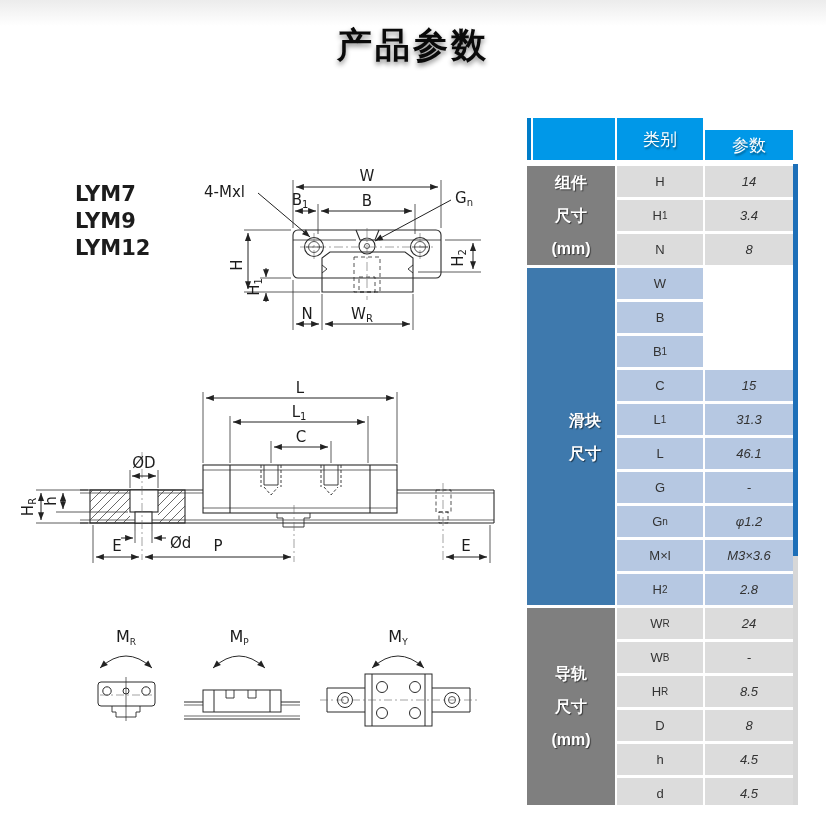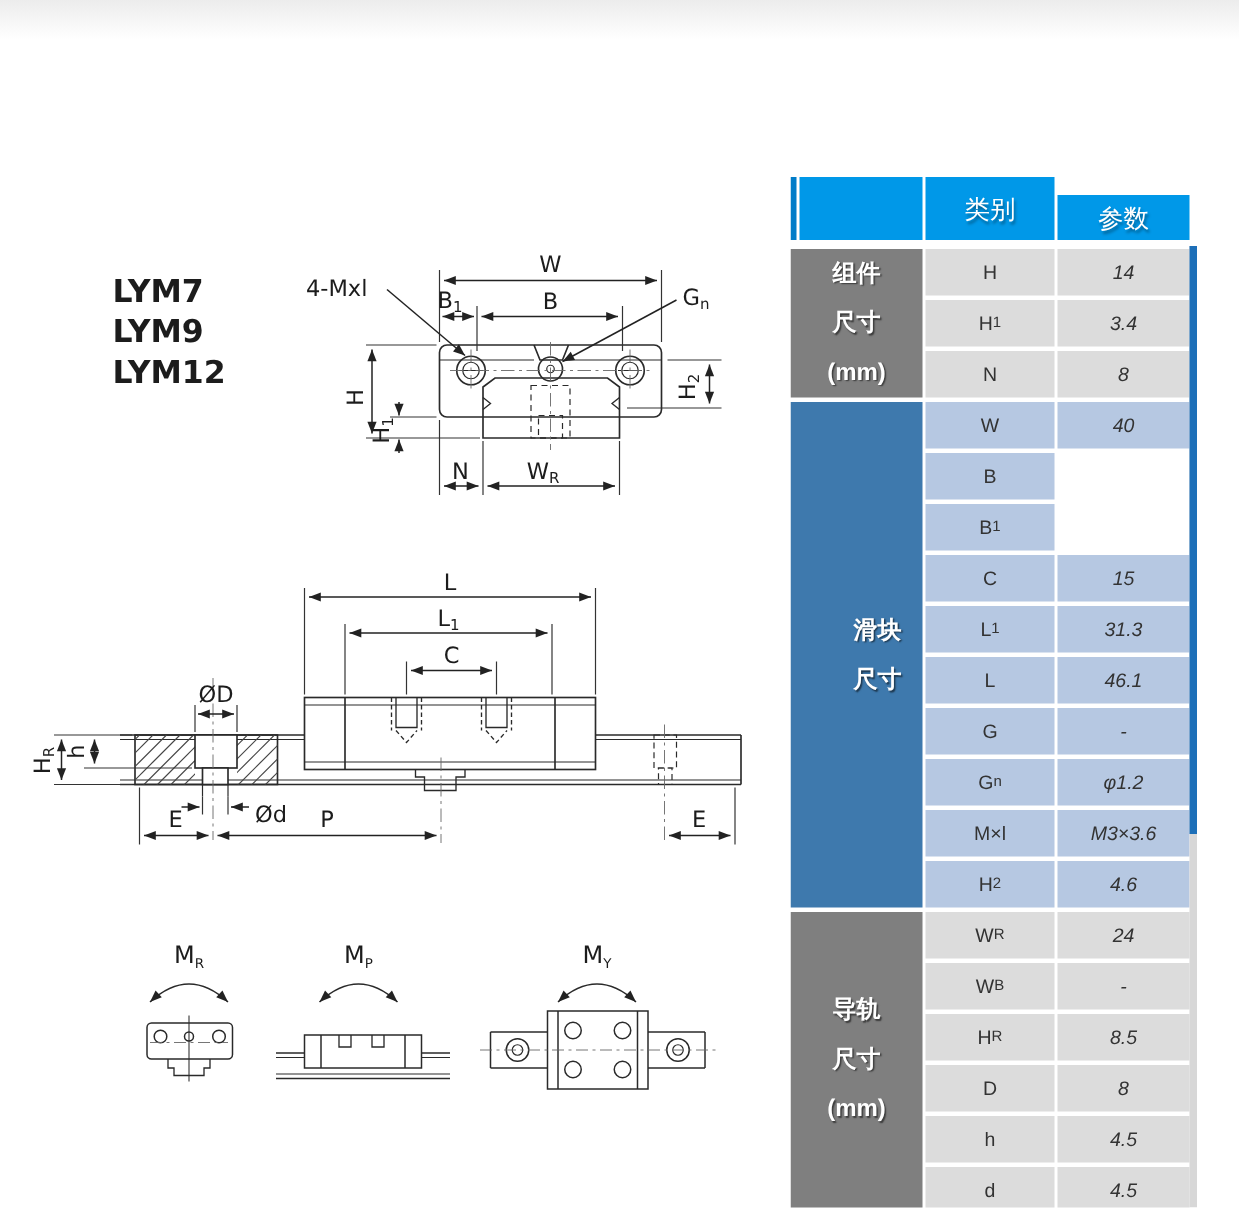--- a/index.html
+++ b/index.html
@@ -53,20 +53,21 @@
   .scrollbar{position:absolute;right:0;top:46px;width:5px;height:641px;
     background:var(--c-scroll_track);}
   .scroll-thumb{position:absolute;left:0;top:0;width:5px;height:392px;
     background:var(--c-scroll_thumb);}
 </style>
 </head>
 <body>
 
 <div class="page">
   <div class="top-fade"></div>
+  <div class="title">产品参数</div>
 
   <svg class="drawing" viewBox="0 0 826 821">
     <defs>
       <marker id="ar" viewBox="0 0 10 8" refX="9.5" refY="4" markerWidth="9" markerHeight="7" orient="auto-start-reverse">
         <path d="M0.5,0.5 L9.5,4 L0.5,7.5 Z" fill="#222"></path>
       </marker>
       <g id="hlines" stroke="#444" stroke-width="0.8">
         <line x1="55" y1="528" x2="97" y2="486"></line>
           <line x1="64" y1="528" x2="106" y2="486"></line>
         <line x1="73" y1="528" x2="115" y2="486"></line>
@@ -366,21 +367,20 @@
         <div class="group-label">
           <span>滑块</span>
             <span>尺寸</span>
         </div>
         <div class="rows">
           <div class="row">
             <div class="cell p">
                 <span>W</span>
                 <sub></sub>
               </div>
-            <div class="cell v">40</div>
           </div>
           <div class="row">
             <div class="cell p">
                 <span>B</span>
                 <sub></sub>
               </div>
           </div>
           <div class="row">
             <div class="cell p">
                 <span>B</span>
@@ -427,21 +427,21 @@
                 <span>M×l</span>
                 <sub></sub>
               </div>
             <div class="cell v">M3×3.6</div>
           </div>
           <div class="row">
             <div class="cell p">
                 <span>H</span>
                 <sub>2</sub>
               </div>
-            <div class="cell v">4.6</div>
+            <div class="cell v">2.8</div>
           </div>
         </div>
       </div>
 
       <div class="group gray bottom-label">
         <div class="group-label">
           <span>导轨</span>
             <span>尺寸</span>
             <span>(mm)</span>
         </div>

